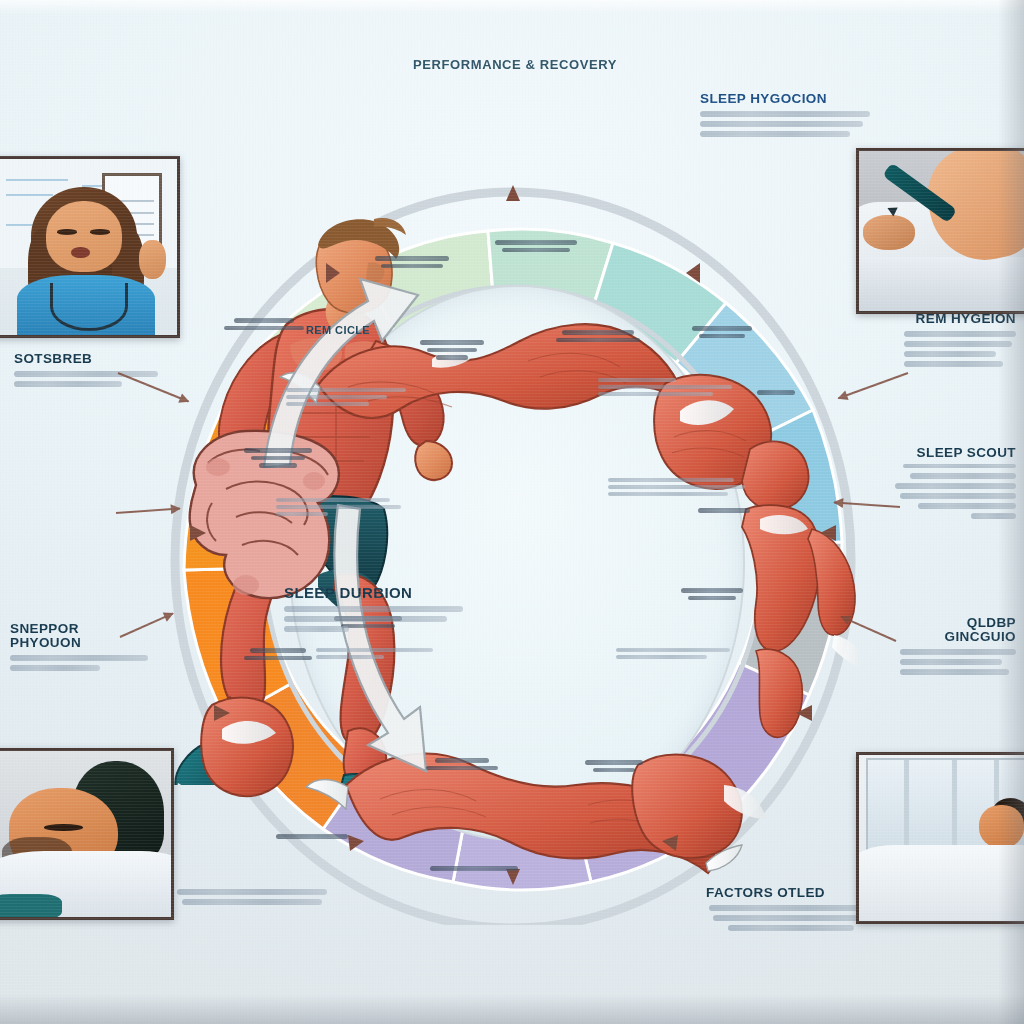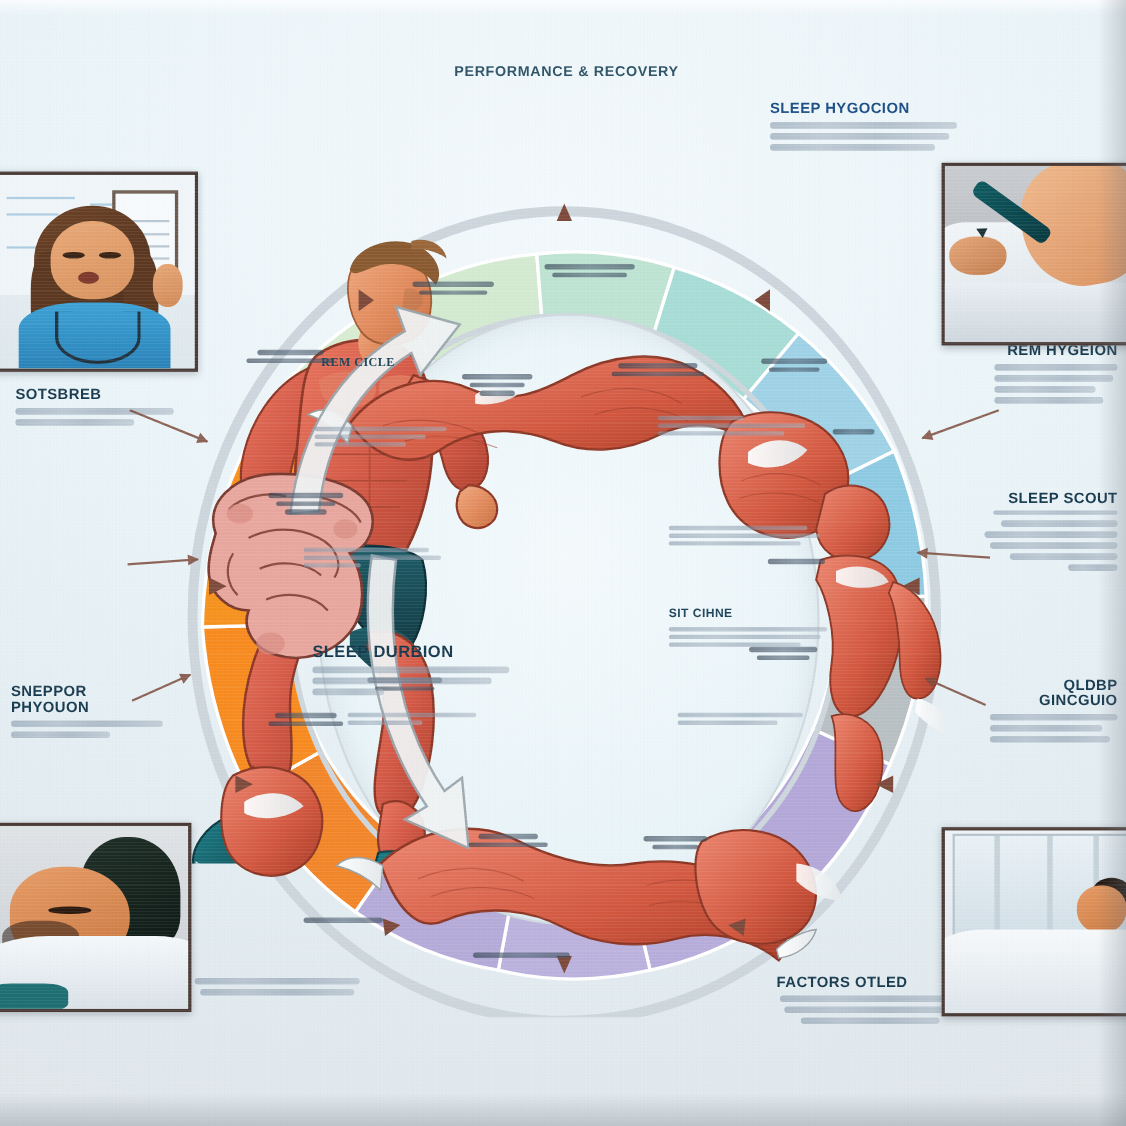--- a/index.html
+++ b/index.html
@@ -433,21 +433,21 @@
       </div>
       <div class="seg-label" style="left:62px;top:500px;">
         <div class="bl" style="width:58%;margin-left:21%"></div>
         <div class="bl" style="width:70%;margin-left:15%"></div>
       </div>
       <div class="seg-label" style="left:152px;top:468px;">
         <div class="bl" style="width:70%;margin-left:15%"></div>
         <div class="bl" style="width:56%;margin-left:22%"></div>
       </div>
 
-      <div class="inner-note" style="left:124px;top:180px;width:90px;font-family:Liberation Serif, serif;">
+      <div class="inner-note" style="left:138px;top:180px;width:90px;">
         <div class="hdr">REM CICLE</div>
       </div>
 
       <div class="inner-note" style="left:118px;top:240px;">
         <div class="bl" style="width:92%"></div>
           <div class="bl" style="width:78%"></div>
           <div class="bl" style="width:64%"></div>
       </div>
       <div class="inner-note" style="left:108px;top:350px;">
         <div class="bl" style="width:88%"></div>
@@ -461,28 +461,20 @@
 
       <div class="inner-note" style="left:430px;top:230px;width:140px;">
         <div class="bl" style="width:56%"></div>
           <div class="bl" style="width:96%"></div>
           <div class="bl" style="width:82%"></div>
       </div>
       <div class="inner-note" style="left:440px;top:330px;width:140px;">
         <div class="bl" style="width:90%"></div>
           <div class="bl" style="width:98%"></div>
           <div class="bl" style="width:86%"></div>
-      </div>
-      <div class="inner-note" style="left:440px;top:408px;width:150px;">
-        <div class="hdr" style="font-size:11px;">SIT CIHNE</div>
-        <div class="blur-lines">
-          <div class="bl" style="width:96%"></div>
-            <div class="bl" style="width:92%"></div>
-            <div class="bl" style="width:80%"></div>
-        </div>
       </div>
       <div class="inner-note" style="left:448px;top:500px;width:130px;">
         <div class="bl" style="width:88%"></div>
           <div class="bl" style="width:70%"></div>
       </div>
 
       <div class="big-note" style="left:116px;top:440px;">
         <div class="hdr">SLEEP DURBION</div>
         <div class="blur-lines">
           <div class="bl" style="width:94%"></div>

